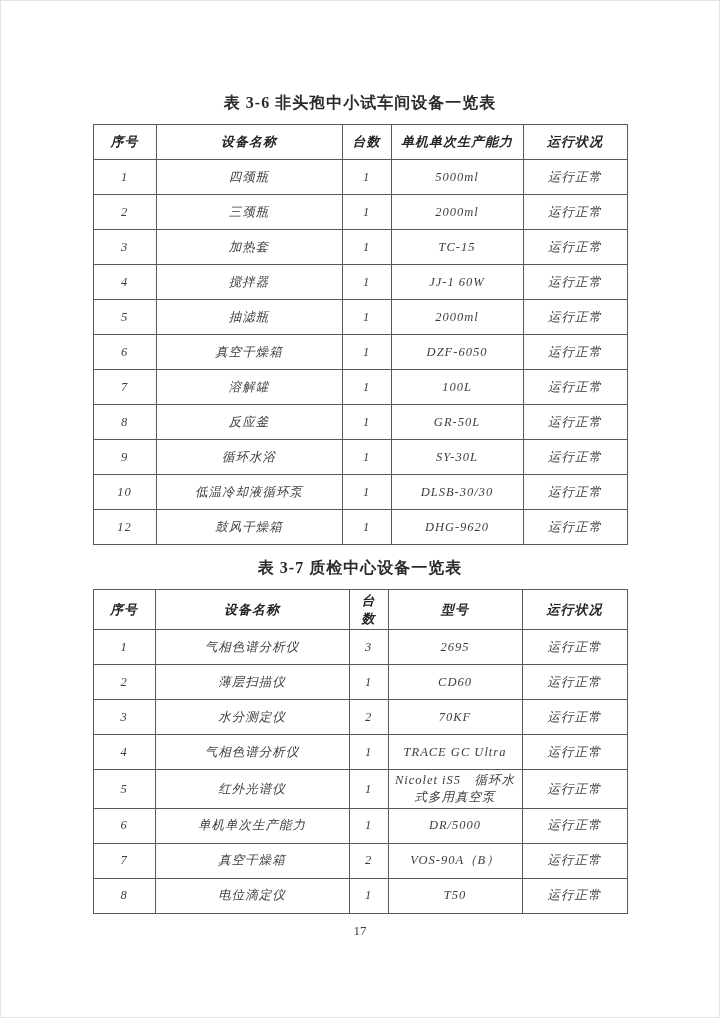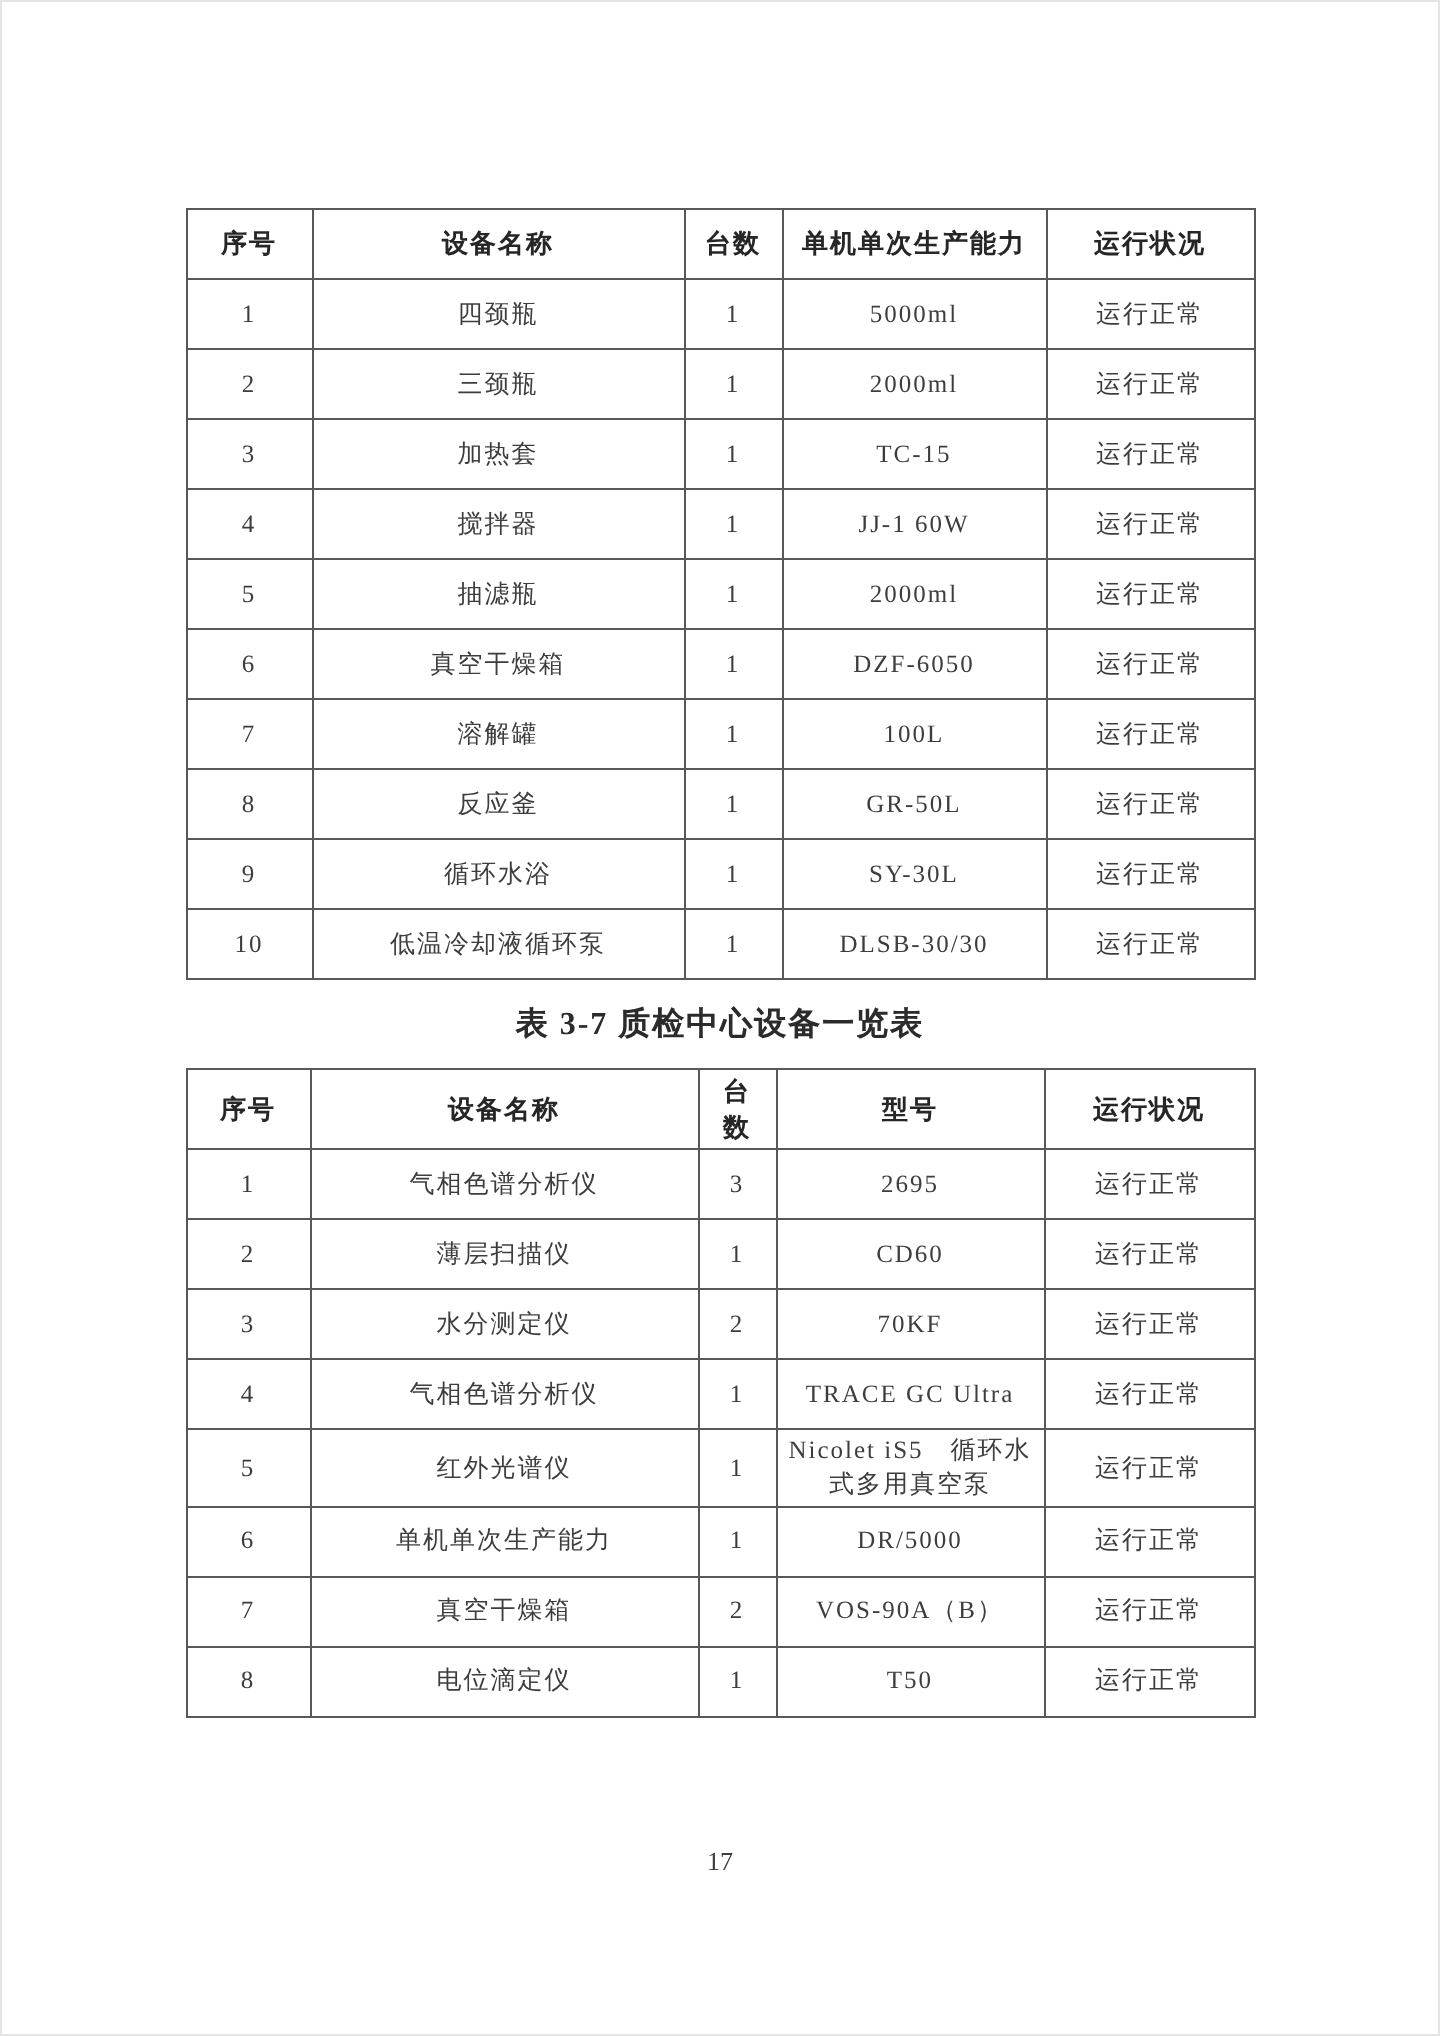--- a/index.html
+++ b/index.html
@@ -24,20 +24,21 @@
     color: #2b2b2b;
     letter-spacing: 1px;
   }
   .doc-title.second { margin-top: 13px; text-align: center; }
 
   table.equip-table {
     border-collapse: collapse;
     table-layout: fixed;
     width: 534px;
     margin: 11px auto 0 auto;
+    font-style: italic;
   }
   table.equip-table th,
   table.equip-table td {
     border: 1px solid #585858;
     text-align: center;
     vertical-align: middle;
     font-size: 12.5px;
     line-height: 1.35;
     padding: 2px 4px;
     letter-spacing: 1px;
@@ -75,20 +76,21 @@
     text-align: center;
     font-size: 13px;
     color: #3d3d3d;
   }
 </style>
 </head>
 <body>
 
 <div class="page">
 
+  <div class="doc-title">表 3-6 非头孢中小试车间设备一览表</div>
 
   <table class="equip-table" id="table-0">
     <colgroup>
         <col>
         <col>
         <col>
         <col>
         <col>
       </colgroup>
   <thead>
@@ -164,20 +166,27 @@
           <td>SY-30L</td>
           <td>运行正常</td>
         </tr>
         <tr>
           <td>10</td>
           <td>低温冷却液循环泵</td>
           <td>1</td>
           <td>DLSB-30/30</td>
           <td>运行正常</td>
         </tr>
+        <tr>
+          <td>12</td>
+          <td>鼓风干燥箱</td>
+          <td>1</td>
+          <td>DHG-9620</td>
+          <td>运行正常</td>
+        </tr>
       </tbody>
     </table>
 
   <div class="doc-title second">表 3-7 质检中心设备一览表</div>
 
   <table class="equip-table" id="table-1">
     <colgroup>
         <col>
         <col>
         <col>

